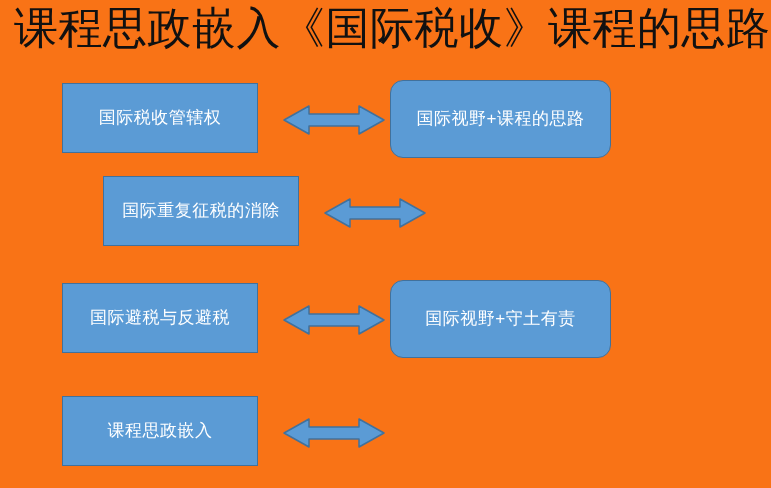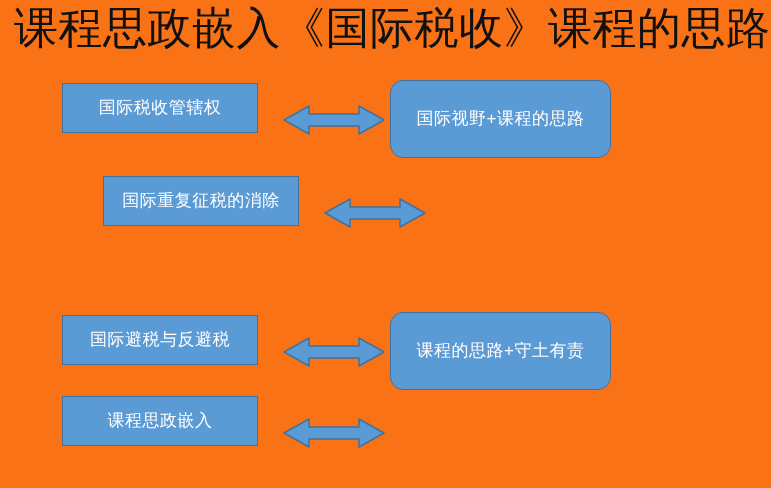--- a/index.html
+++ b/index.html
@@ -19,42 +19,42 @@
     font-family: "Liberation Serif", "DejaVu Serif", serif;
     font-size: 44px;
     line-height: 1.32;
     color: #111111;
     white-space: nowrap;
     letter-spacing: 0.5px;
   }
   .row { position: absolute; left: 0; width: 771px; height: 78px; }
   .row.r0 { top: 80px; }
   .row.r1 { top: 173px; margin-left: 41px; }
-  .row.r2 { top: 312px; }
+  .row.r2 { top: 280px; }
   .row.r3 { top: 393px; }
 
   .node {
     position: absolute;
     box-sizing: border-box;
     background: #5b9bd5;
     border: 1px solid #41719c;
     color: #ffffff;
     display: flex;
     align-items: center;
     justify-content: center;
     text-align: center;
     font-size: 17px;
     line-height: 1.35;
     letter-spacing: 0.5px;
   }
   .node-left {
     left: 62px;
     top: 3px;
     width: 196px;
-    height: 50px;
+    height: 70px;
     padding: 0 8px;
     text-align: right;
   }
   .node-right {
     left: 390px;
     top: 0;
     width: 221px;
     height: 78px;
     border-radius: 13px;
     padding: 0 9px;
@@ -94,21 +94,21 @@
     </div>
   </div>
 
   <div class="row r2">
     <div class="node node-left">国际避税与反避税</div>
     <div class="arrow">
       <svg viewBox="0 0 104 34" xmlns="http://www.w3.org/2000/svg">
         <polygon points="2,17 27,3 27,11 77,11 77,3 102,17 77,31 77,23 27,23 27,31" fill="#5b9bd5" stroke="#41719c" stroke-width="1.5" stroke-linejoin="round"></polygon>
       </svg>
     </div>
-    <div class="node node-right">课程的思路+守土有责</div>
+    <div class="node node-right">国际视野+守土有责</div>
   </div>
 
   <div class="row r3">
     <div class="node node-left">课程思政嵌入</div>
     <div class="arrow">
       <svg viewBox="0 0 104 34" xmlns="http://www.w3.org/2000/svg">
         <polygon points="2,17 27,3 27,11 77,11 77,3 102,17 77,31 77,23 27,23 27,31" fill="#5b9bd5" stroke="#41719c" stroke-width="1.5" stroke-linejoin="round"></polygon>
       </svg>
     </div>
   </div>

